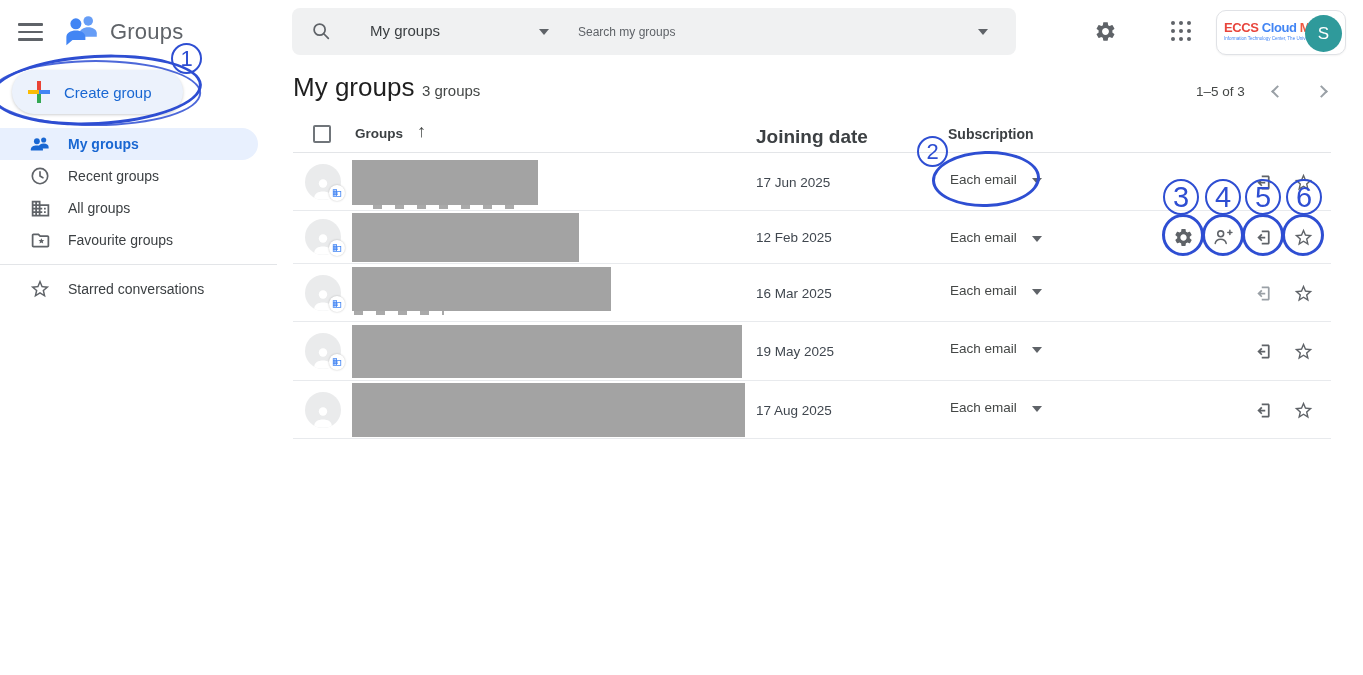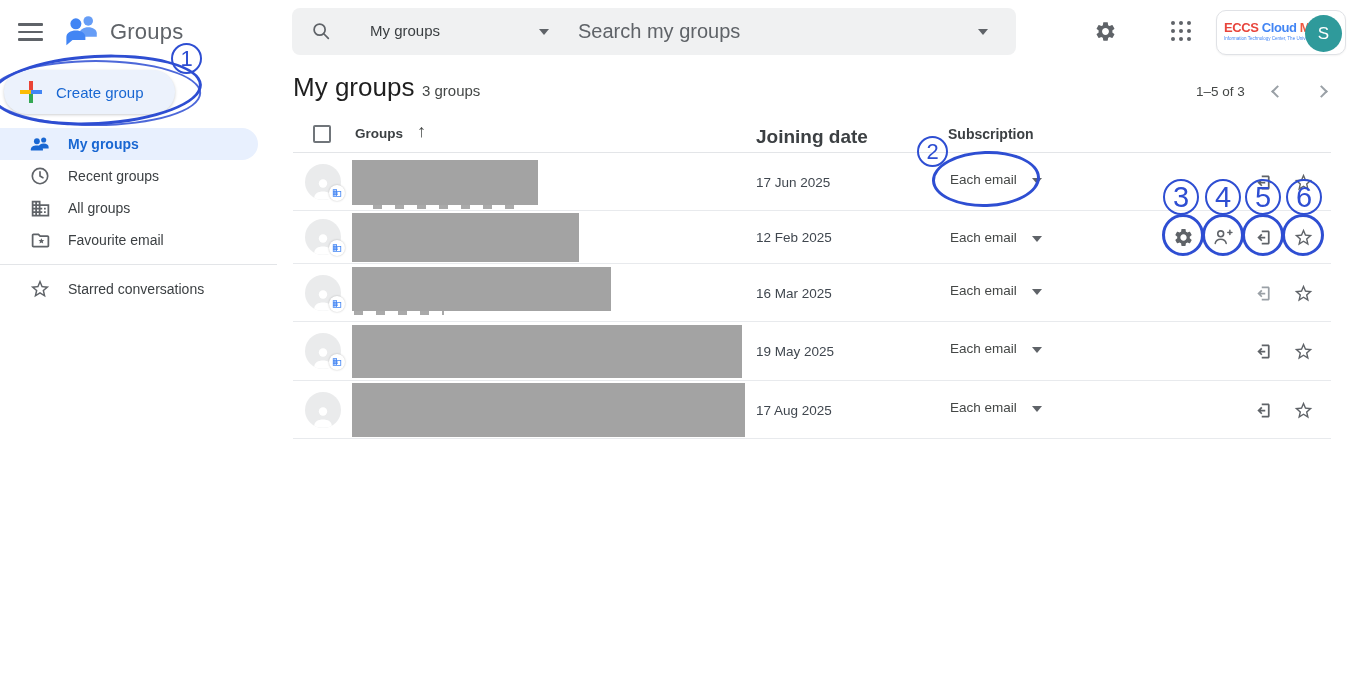--- a/index.html
+++ b/index.html
@@ -15,39 +15,39 @@
   .hamburger { left:18px; top:20px; width:28px; height:24px; display:flex; flex-direction:column; justify-content:center; gap:5px; cursor:pointer; }
   .hamburger span { display:block; width:25px; height:2.4px; background:#5f6368; border-radius:1px; }
   .logo { left:64px; top:13px; display:flex; align-items:center; gap:8px; }
   .logo-text { font-size:22px; color:#5f6368; letter-spacing:.2px; }
 
   .searchbar { left:292px; top:8px; width:724px; height:47px; background:#f0f1f2; border-radius:8px; }
   .search-glass { position:absolute; left:18px; top:12px; }
   .scope-text { position:absolute; left:78px; top:14px; font-size:15px; color:#3c4043; }
   .scope-caret { position:absolute; left:247px; top:21px; }
   .caret { width:0; height:0; border-left:5px solid transparent; border-right:5px solid transparent; border-top:6px solid #5f6368; display:inline-block; }
-  .search-input { position:absolute; left:286px; top:8px; width:380px; height:31px; border:none; background:transparent; outline:none; font-size:20px; color:#3c4043; font-family:inherit; }
+  .search-input { position:absolute; left:286px; top:8px; width:380px; height:31px; border:none; background:transparent; outline:none; font-size:12px; color:#3c4043; font-family:inherit; }
   .search-input::placeholder { color:#5f6368; opacity:1; }
   .search-caret-right { position:absolute; left:686px; top:21px; }
 
   .icon-btn { width:26px; height:26px; display:flex; align-items:center; justify-content:center; color:#5f6368; cursor:pointer; }
   .gear-top { left:1092px; top:18px; }
   .apps { left:1168px; top:18px; }
   .apps-grid { display:grid; grid-template-columns:repeat(3,4px); grid-template-rows:repeat(3,4px); gap:4px; }
   .apps-grid i { width:4px; height:4px; border-radius:50%; background:#5f6368; }
 
   .account-card { left:1216px; top:10px; width:130px; height:45px; background:#fff; border:1px solid #e0e2e6; border-radius:10px; box-shadow:0 1px 2px rgba(0,0,0,.05); }
   .brand { position:absolute; left:7px; top:9px; width:84px; overflow:hidden; white-space:nowrap; }
   .brand-line1 { font-size:13px; font-weight:bold; letter-spacing:-.4px; }
   .bw1 { color:#e8453c; } .bw2 { color:#4285f4; } .bw3 { color:#f0583f; }
   .brand-sub { font-size:4.5px; color:#4285f4; margin-top:1px; }
   .avatar-s { position:absolute; right:3px; top:4px; width:37px; height:37px; border-radius:50%; background:#2f9a9b; color:#fff; font-size:17px; display:flex; align-items:center; justify-content:center; cursor:pointer; }
 
   
-  .create-btn { left:4px; top:70px; width:171px; height:44px; border-radius:22px; background:#ecf2fc; box-shadow:0 1px 3px rgba(60,64,67,.25); display:flex; align-items:center; gap:14px; padding-left:16px; cursor:pointer; }
+  .create-btn { left:12px; top:70px; width:171px; height:44px; border-radius:22px; background:#ecf2fc; box-shadow:0 1px 3px rgba(60,64,67,.25); display:flex; align-items:center; gap:14px; padding-left:16px; cursor:pointer; }
   .create-label { font-size:15px; font-weight:500; color:#1967d2; }
   .gplus { position:relative; width:22px; height:22px; }
   .gplus i { position:absolute; display:block; }
   .gplus .p-top    { left:8.75px; top:0;     width:4.5px; height:11px;  background:#ea4335; }
   .gplus .p-bottom { left:8.75px; top:11px;  width:4.5px; height:11px;  background:#34a853; }
   .gplus .p-left   { left:0;      top:8.75px; width:11px; height:4.5px; background:#fbbc04; }
   .gplus .p-right  { left:11px;   top:8.75px; width:11px; height:4.5px; background:#4285f4; }
 
   .nav-item { left:0; width:258px; height:32px; display:flex; align-items:center; gap:16px; padding-left:28px; font-size:14px; color:#3c4043; cursor:pointer; border-radius:0 16px 16px 0; }
   .nav-item .nicon { width:24px; height:24px; color:#5f6368; display:flex; align-items:center; justify-content:center; }
@@ -225,21 +225,21 @@
   <span>All groups</span>
 </div>
 
 <div class="abs nav-item" style="top:224px">
   <span class="nicon">
     <svg width="21" height="21" viewBox="0 0 24 24" fill="currentColor">
       <path d="M20 6h-8l-2-2H4c-1.1 0-2 .9-2 2v12c0 1.1.9 2 2 2h16c1.1 0 2-.9 2-2V8c0-1.1-.9-2-2-2zm0 12H4V6h5.17l2 2H20v10z"></path>
       <path d="M13 9.3l1 2.1 2.3.2-1.75 1.55.55 2.25L13 14.2l-2.1 1.2.55-2.25L9.7 11.6l2.3-.2z"></path>
     </svg>
   </span>
-  <span>Favourite email</span>
+  <span>Favourite groups</span>
 </div>
 
 <div class="abs side-divider"></div>
 
 <div class="abs nav-item" style="top:273px">
   <span class="nicon">
     <svg width="22" height="22" viewBox="0 0 24 24" fill="currentColor">
         <path d="M22 9.24l-7.19-.62L12 2 9.19 8.63 2 9.24l5.46 4.73L5.82 21 12 17.27 18.18 21l-1.63-7.03L22 9.24zM12 15.4l-3.76 2.27 1-4.28-3.32-2.88 4.38-.38L12 6.1l1.71 4.04 4.38.38-3.32 2.88 1 4.28L12 15.4z"></path>
       </svg>
   </span>

